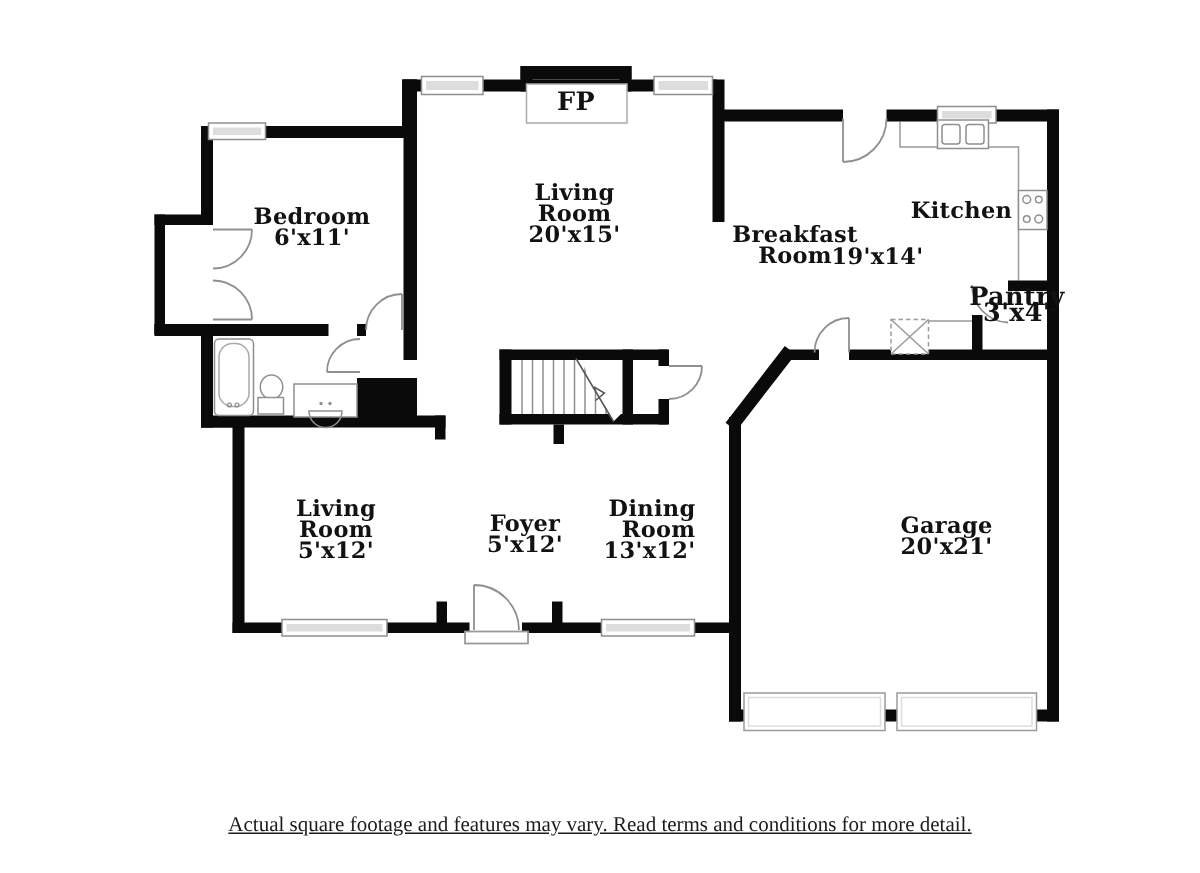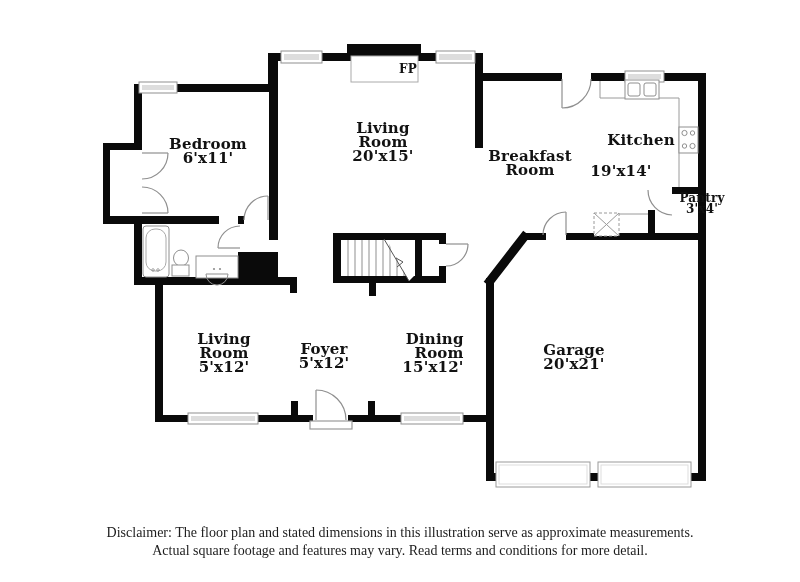--- a/index.html
+++ b/index.html
@@ -3,21 +3,21 @@
 <meta charset="utf-8">
 <style>
   html,body{margin:0;padding:0;background:#ffffff;}
   #stage{position:relative;width:800px;height:582px;background:#ffffff;overflow:hidden;
          font-family:"DejaVu Serif","Liberation Serif",serif;}
   #plan-svg{position:absolute;left:0;top:0;}
   .lbl{position:absolute;transform:translate(-50%,-50%);text-align:center;
        font-weight:bold;font-size:15px;line-height:14px;color:#121212;
        letter-spacing:.2px;white-space:nowrap;}
   .lbl span{display:block;}
-  .sm{font-size:12px;line-height:11px;margin-left:24px;}
+  .sm{font-size:17px;line-height:11px;}
   .disc{position:absolute;left:50%;transform:translateX(-50%);
         font-family:"Liberation Serif","DejaVu Serif",serif;
         font-size:14px;line-height:18px;color:#1c1c1c;white-space:nowrap;}
 </style>
 </head>
 <body>
 
 <div id="stage">
 
   <svg id="plan-svg" width="800" height="582" viewBox="0 0 800 582">
@@ -214,55 +214,54 @@
   <div class="lbl" style="left:383px;top:142px;">
     <span>Living</span>
     <span>Room</span>
     <span>20'x15'</span>
   </div>
 
   <div class="lbl" style="left:530px;top:163px;">
     <span>Breakfast</span>
     <span>Room</span>
   </div>
-  <div class="lbl" style="left:585px;top:171px;margin-left:36px;">
+  <div class="lbl" style="left:585px;top:171px;">
     <span>19'x14'</span>
   </div>
 
   <div class="lbl" style="left:641px;top:140px;">
     <span>Kitchen</span>
   </div>
 
   <div class="lbl sm" style="left:678px;top:204px;">
     <span>Pantry</span>
     <span>3'x4'</span>
   </div>
 
   <div class="lbl" style="left:224px;top:353px;">
     <span>Living</span>
     <span>Room</span>
     <span>5'x12'</span>
   </div>
 
-  <div class="lbl" style="left:324px;top:356px;">
+  <div class="lbl" style="left:350px;top:356px;">
     <span>Foyer</span>
     <span>5'x12'</span>
   </div>
 
   <div class="lbl" style="left:433px;top:353px;text-align:right;">
     <span>Dining</span>
     <span>Room</span>
-    <span>15'x12'</span>
-  </div>
-
-  <div class="lbl" style="left:574px;top:357px;">
+    <span>13'x12'</span>
+  </div>
+
+  <div class="lbl" style="left:631px;top:357px;">
     <span>Garage</span>
     <span>20'x21'</span>
   </div>
 
   <div class="lbl sm" style="left:384px;top:69px;">
     <span>FP</span>
   </div>
 
-  <div class="disc" style="top:524px;">Disclaimer: The floor plan and stated dimensions in this illustration serve as approximate measurements.</div>
-  <div class="disc" style="top:542px;">Actual square footage and features may vary. Read terms and conditions for more detail.</div>
+  <div class="disc" style="top:542px;text-decoration:underline;">Actual square footage and features may vary. Read terms and conditions for more detail.</div>
 
 </div>
 
 </body></html>

